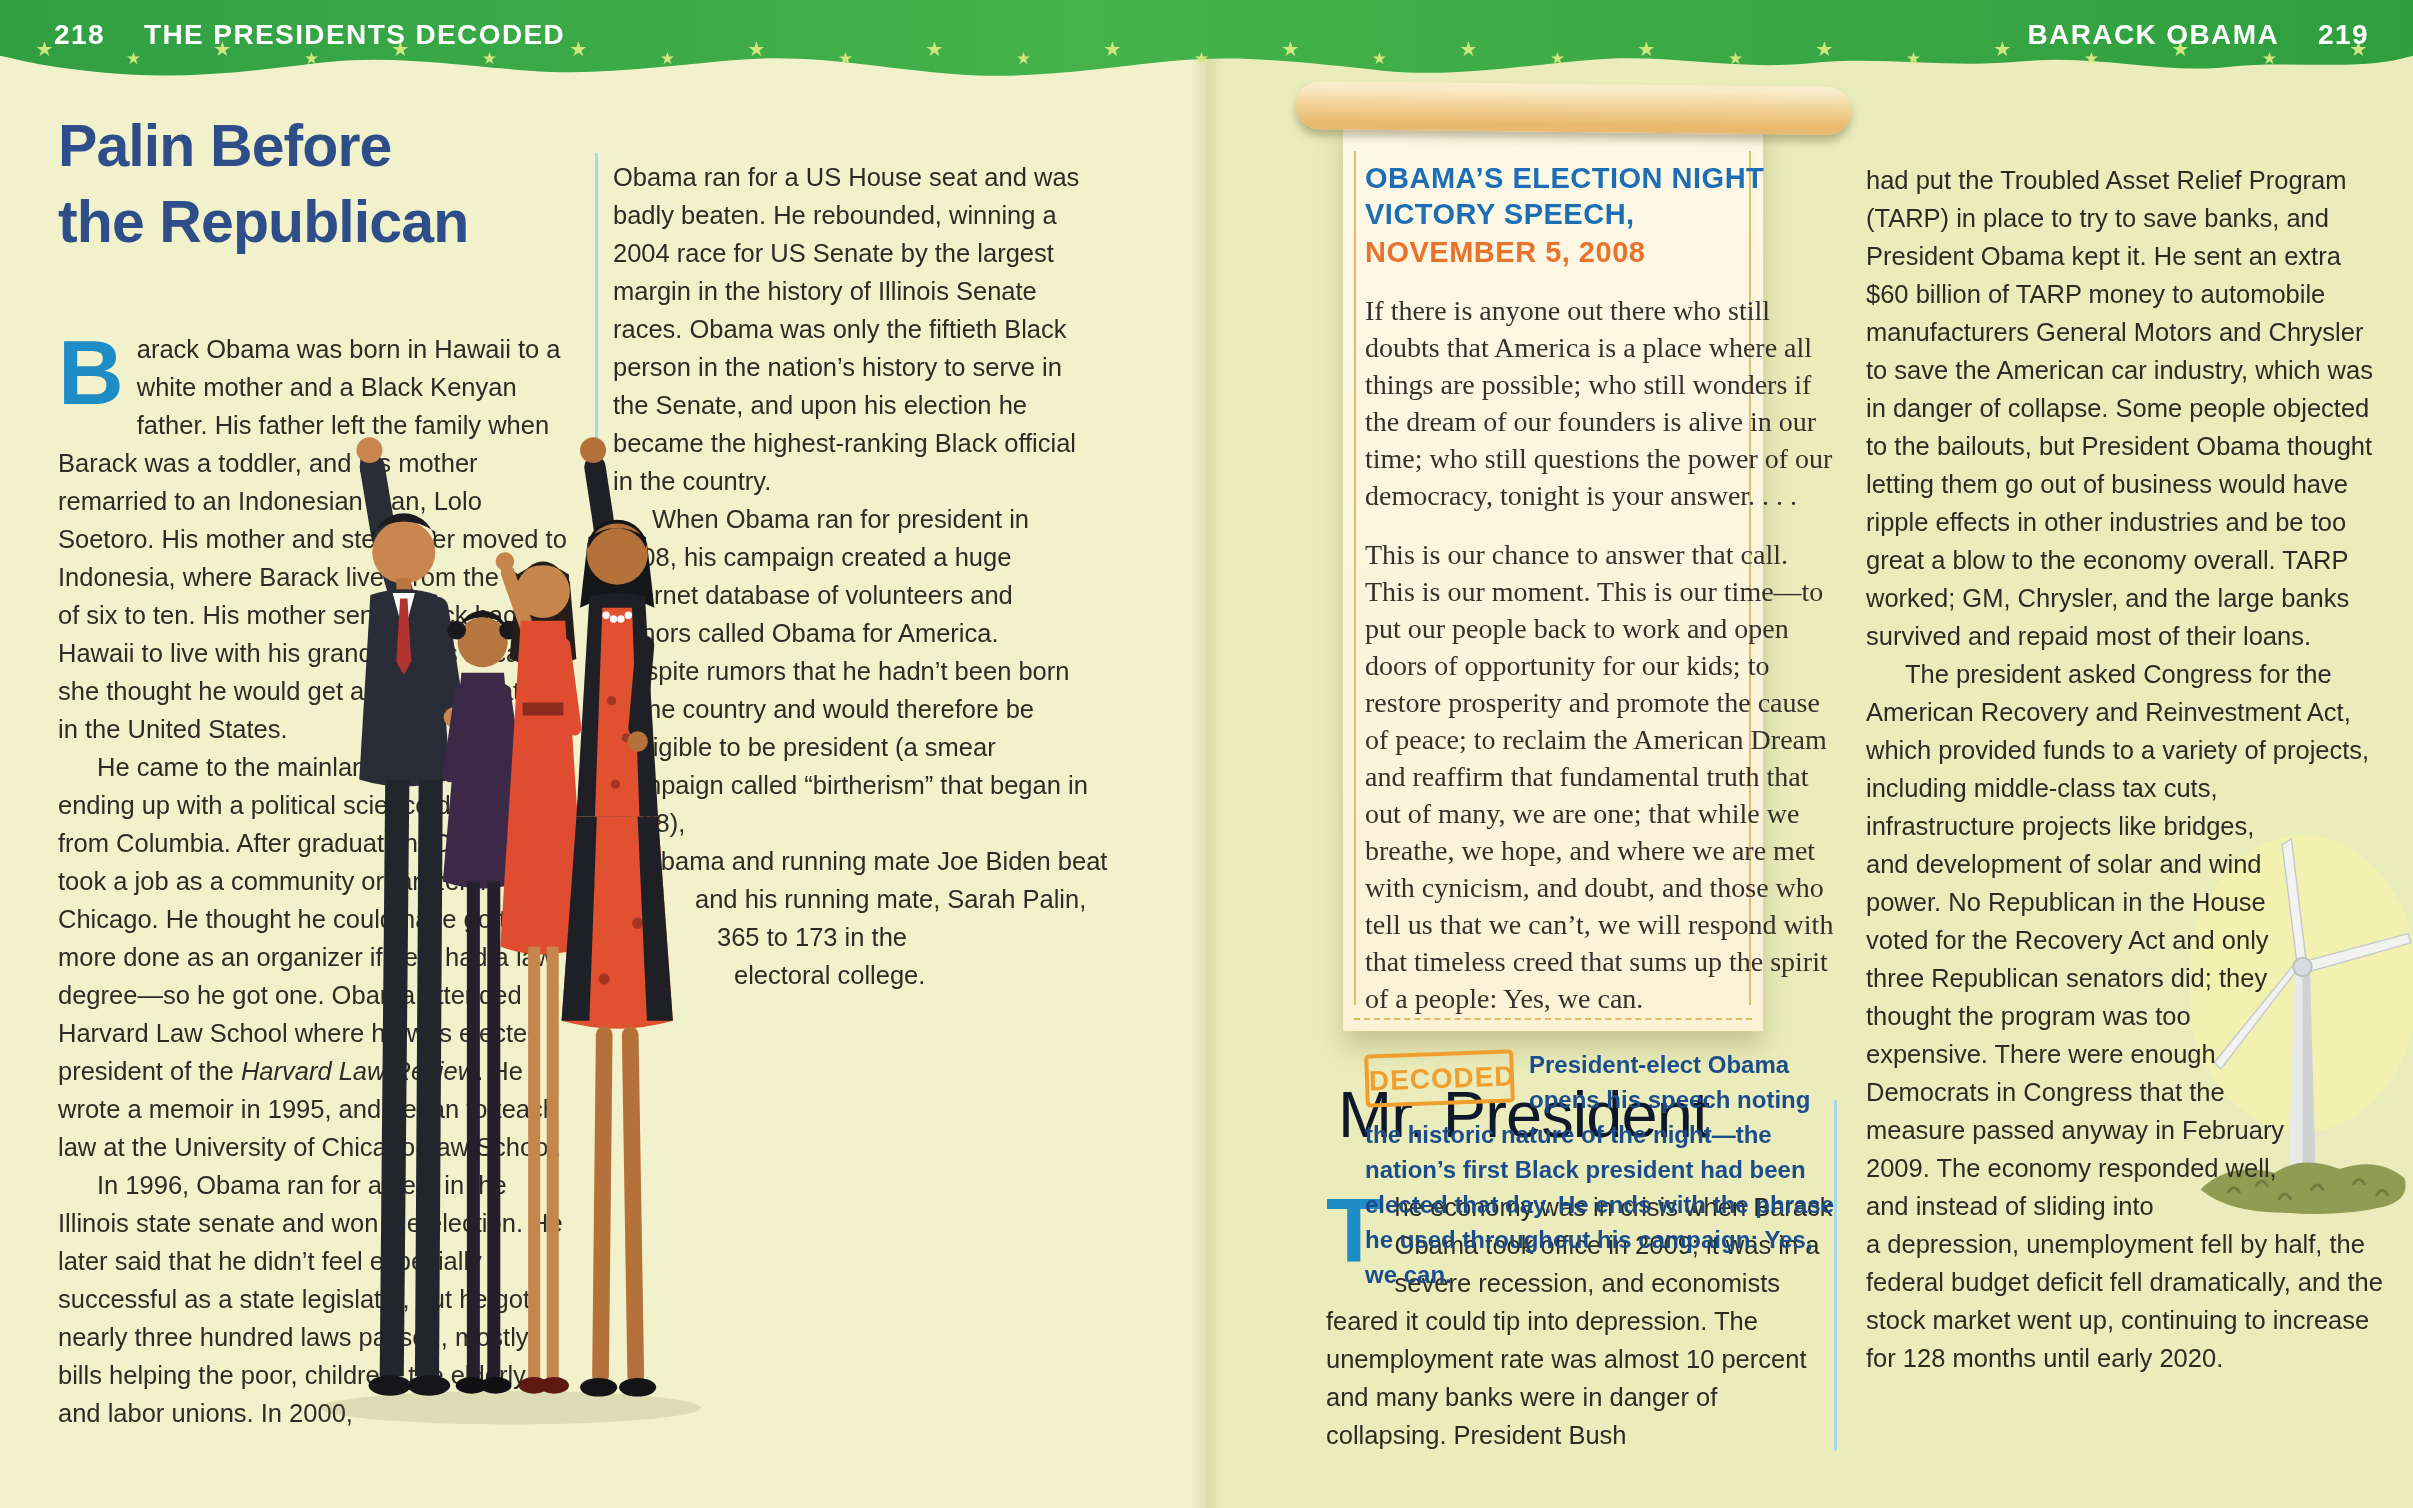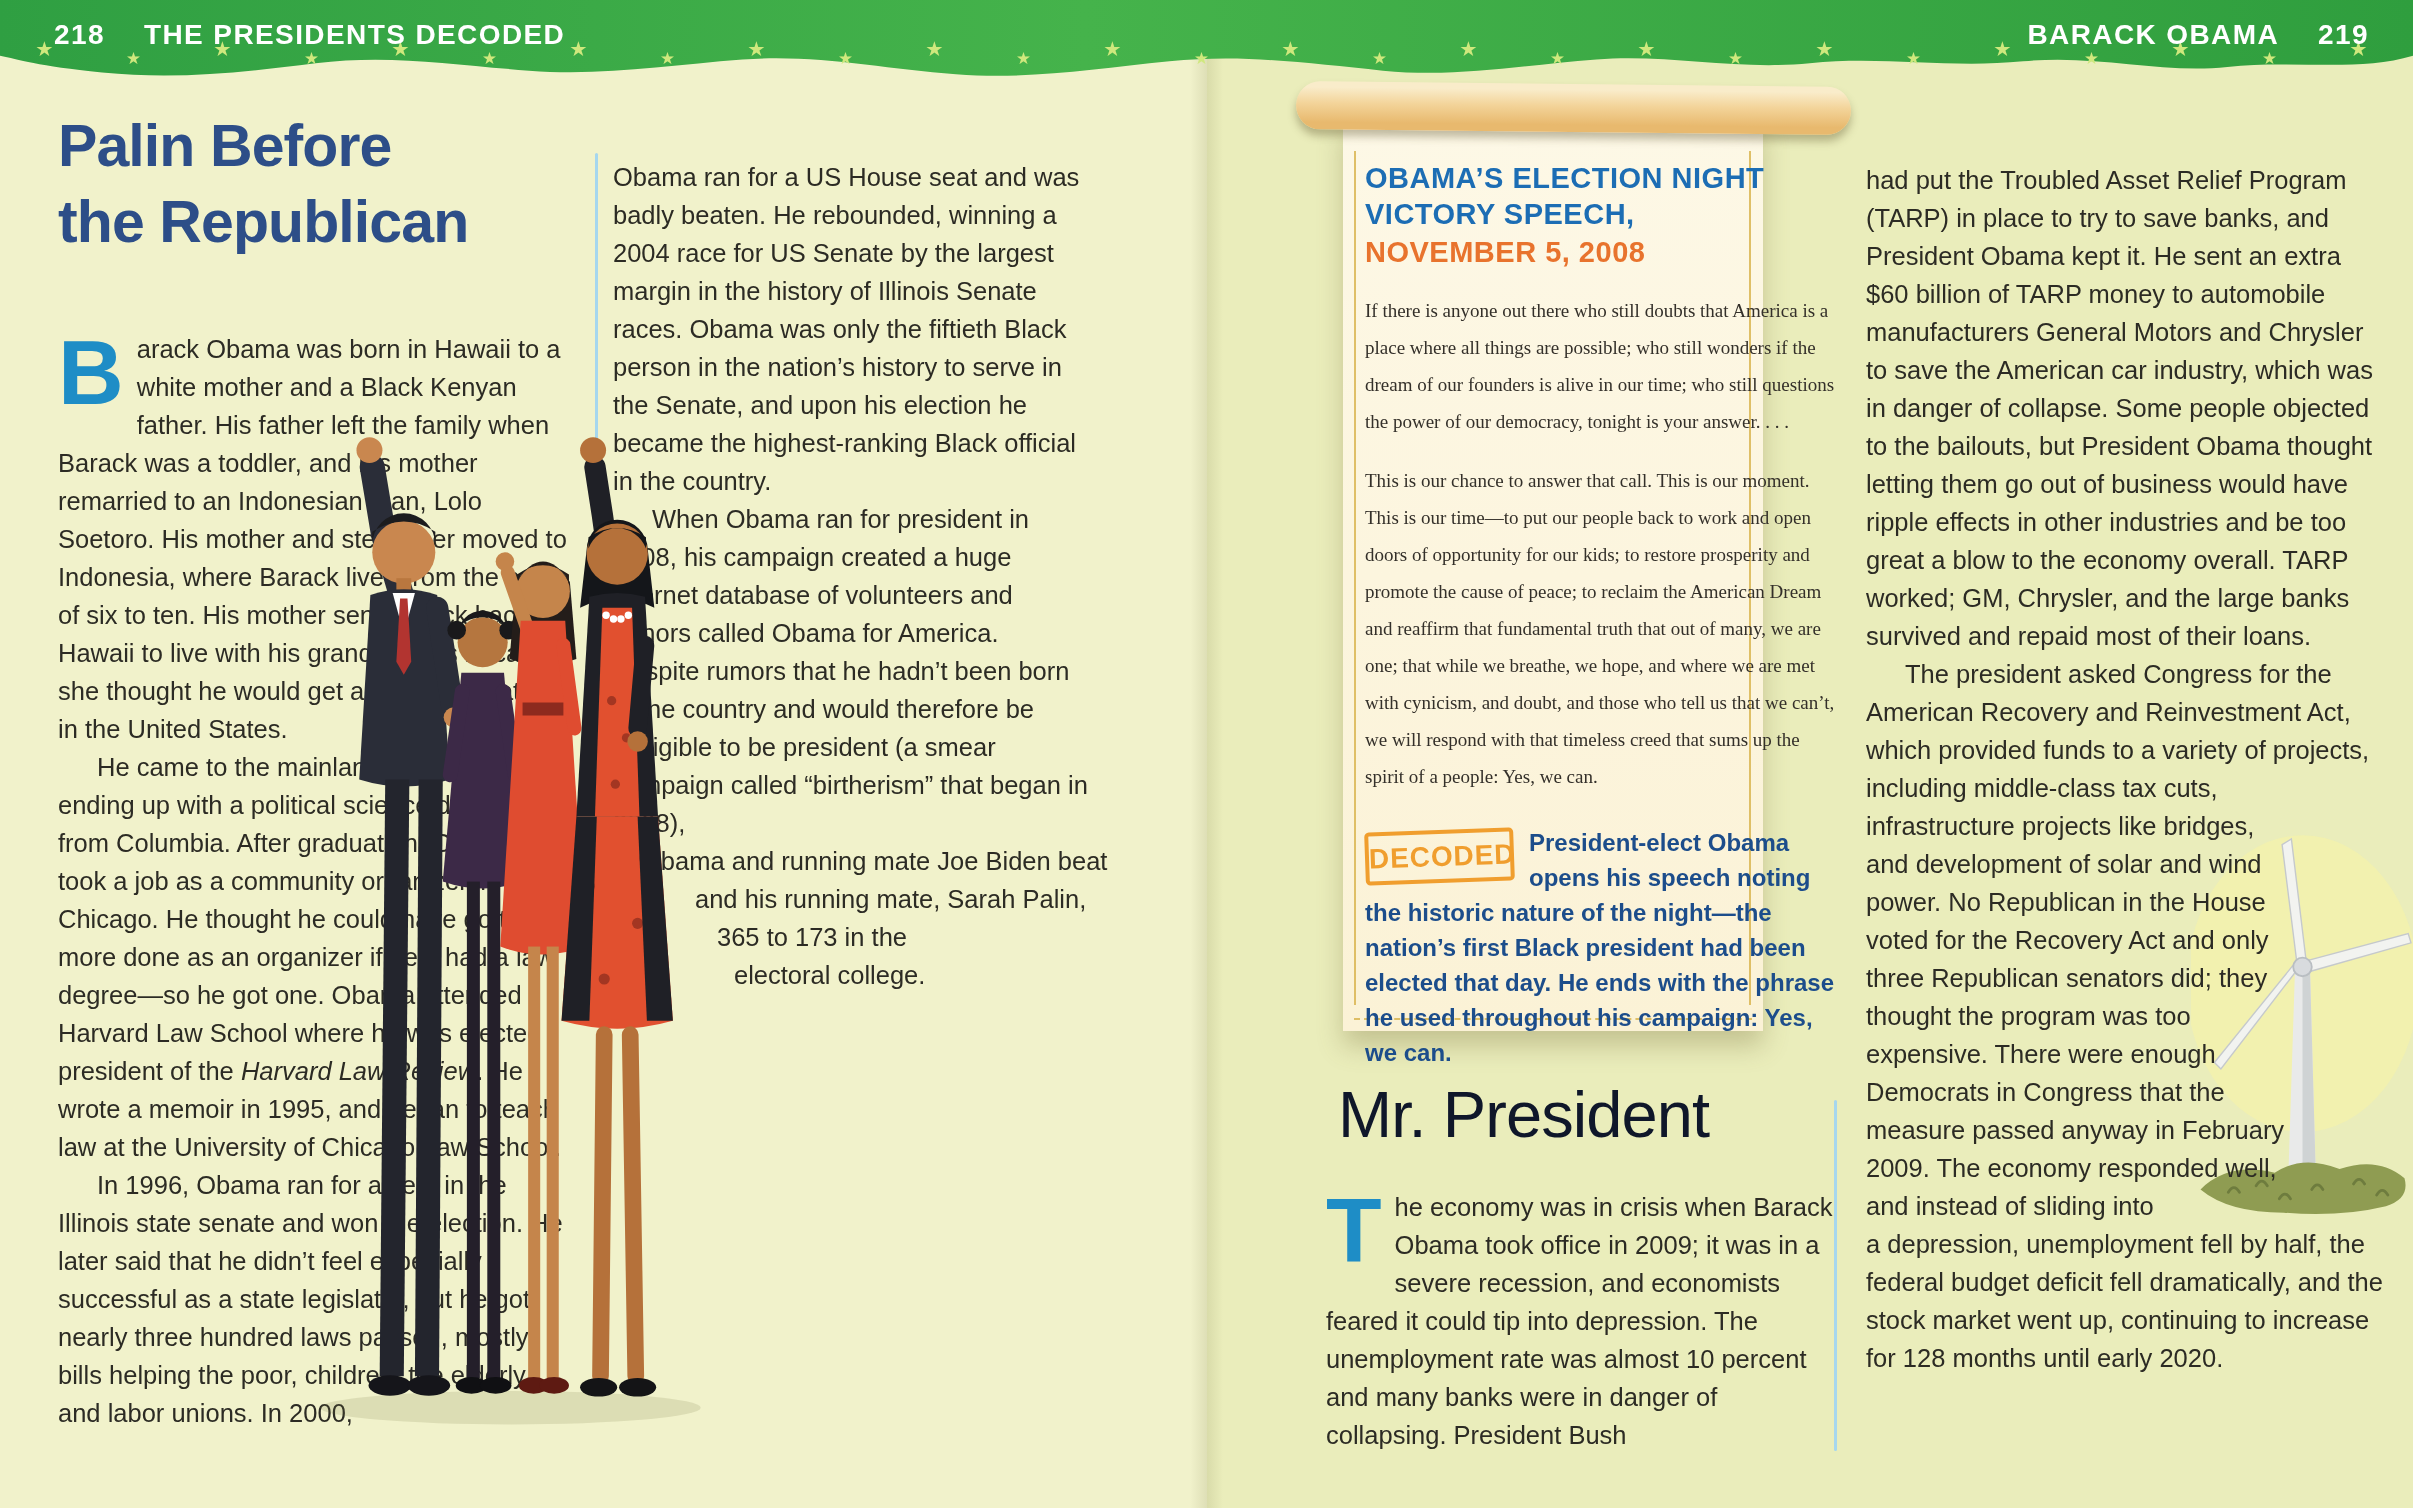--- a/index.html
+++ b/index.html
@@ -45,21 +45,21 @@
           box-shadow:0 15px 24px rgba(110,100,50,.30);margin-left:20px;}
   .gold-line{position:absolute;top:32px;bottom:26px;width:1.9px;background:#d9b551;opacity:.85;}
   .gl-left{left:11px;}.gl-right{right:12px;}
   .gold-bottom{position:absolute;left:11px;right:11px;bottom:11px;height:0;
           border-bottom:2.8px dashed #d9b551;opacity:.85;}
   .scroll-content{position:absolute;left:22px;top:41px;width:473px;}
   .scroll-title{font-size:29px;line-height:36px;font-weight:bold;color:#1c6db4;
           letter-spacing:0.5px;width:427px;}
   .scroll-date{font-size:29px;line-height:36px;font-weight:bold;color:#e8732d;
           letter-spacing:0.5px;margin-top:1.9px;}
-  .speech{font-family:"Liberation Serif",serif;font-size:19px;line-height:37px;
+  .speech{font-family:"Liberation Serif",serif;font-size:28px;line-height:37px;
           color:#34302a;}
   .speech p{margin:22px 0 0 0;}
   .decoded-wrap{margin-top:30px;font-size:24px;line-height:35px;font-weight:bold;
           color:#1c4d8b;}
   .decoded-stamp{float:left;width:141px;height:45px;border:4.6px solid #f09e2e;border-radius:4.6px;
           color:#f09e2e;font-size:28px;font-weight:bold;letter-spacing:0.9px;text-align:center;
           line-height:45px;transform:rotate(-2deg);margin:5.6px 15px 3.7px 0;}
   
   .mr-heading{position:absolute;left:1338px;top:1077px;z-index:2;
           font-size:65px;font-weight:normal;color:#0f172a;letter-spacing:-0.9px;}

